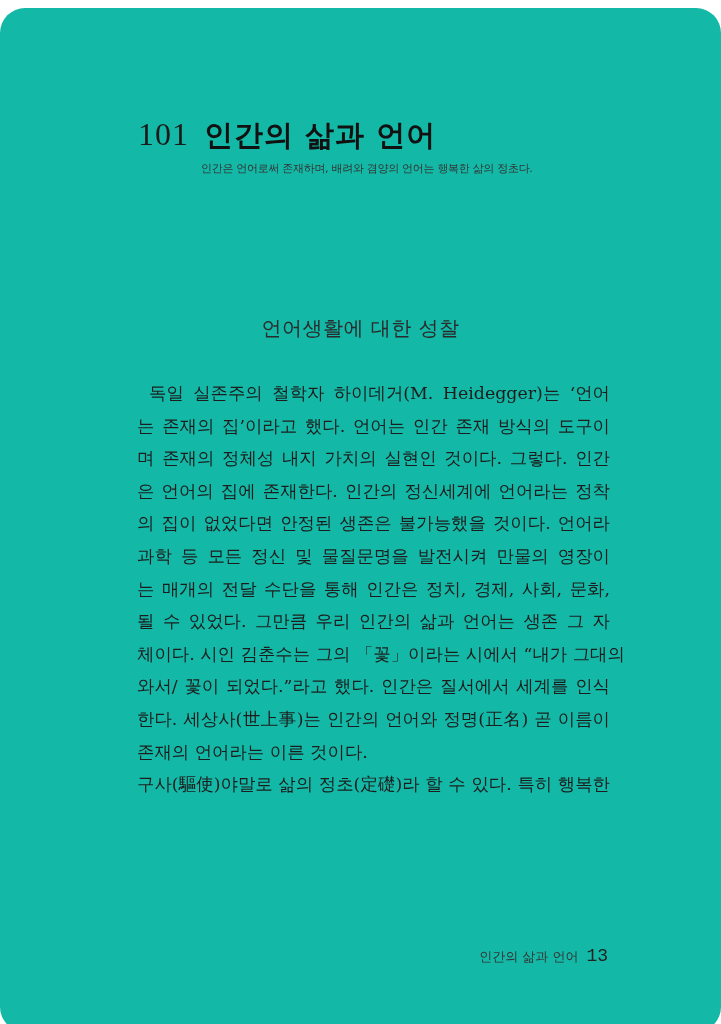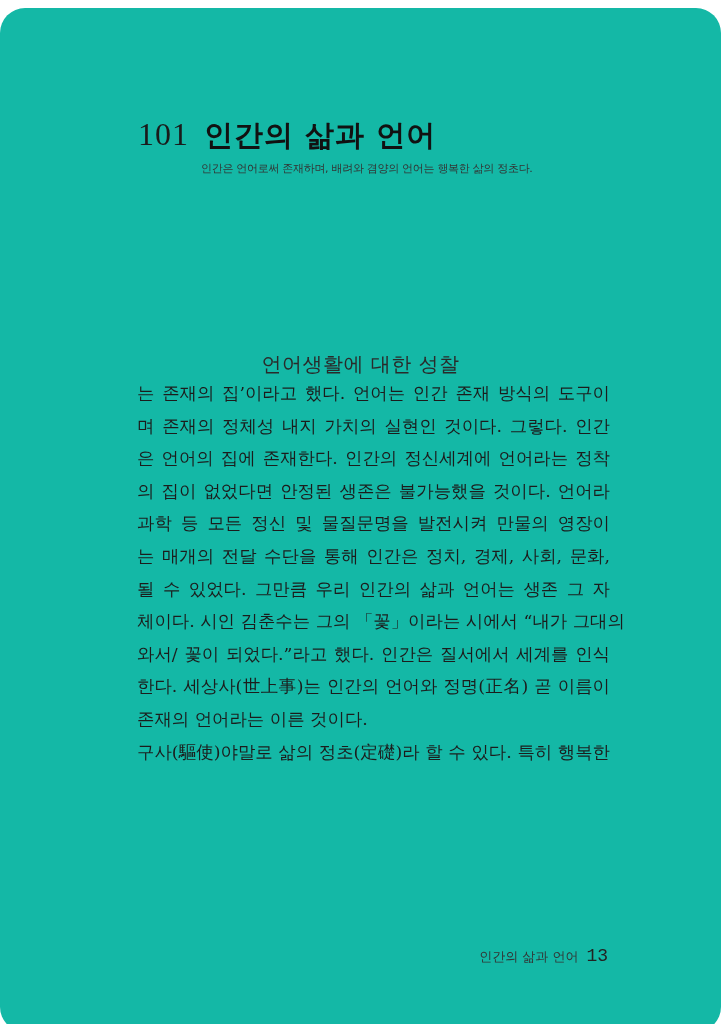--- a/index.html
+++ b/index.html
@@ -56,21 +56,20 @@
     .section-heading {
       position: absolute;
       left: 0;
       width: 721px;
       top: 307px;
       text-align: center;
       font-family: "DejaVu Sans", "Liberation Sans", sans-serif;
       font-size: 20px;
       color: #2a2a2a;
       letter-spacing: 0.5px;
-      margin-top: 36px;
     }
     .body-text {
       position: absolute;
       left: 137px;
       top: 369px;
       width: 473px;
     }
     .line {
       height: 32.6px;
       line-height: 32.6px;
@@ -116,20 +115,21 @@
     <span class="chapter-number">101</span>
     <span class="chapter-title">인간의 삶과 언어</span>
   </div>
 
   <div class="chapter-subtitle">인간은 언어로써 존재하며, 배려와 겸양의 언어는 행복한 삶의 정초다.</div>
 
   <div class="section-heading">언어생활에 대한 성찰</div>
 
   <div class="body-text">
 
+    <div class="line indent">독일 실존주의 철학자 하이데거(M. Heidegger)는 ‘언어</div>
     <div class="line">는 존재의 집’이라고 했다. 언어는 인간 존재 방식의 도구이</div>
     <div class="line">며 존재의 정체성 내지 가치의 실현인 것이다. 그렇다. 인간</div>
     <div class="line">은 언어의 집에 존재한다. 인간의 정신세계에 언어라는 정착</div>
     <div class="line">의 집이 없었다면 안정된 생존은 불가능했을 것이다. 언어라</div>
     <div class="line">과학 등 모든 정신 및 물질문명을 발전시켜 만물의 영장이</div>
     <div class="line">는 매개의 전달 수단을 통해 인간은 정치, 경제, 사회, 문화,</div>
     <div class="line">될 수 있었다. 그만큼 우리 인간의 삶과 언어는 생존 그 자</div>
     <div class="line">체이다. 시인 김춘수는 그의 「꽃」이라는 시에서 “내가 그대의</div>
     <div class="line">와서/ 꽃이 되었다.”라고 했다. 인간은 질서에서 세계를 인식</div>
     <div class="line">한다. 세상사(世上事)는 인간의 언어와 정명(正名) 곧 이름이</div>

